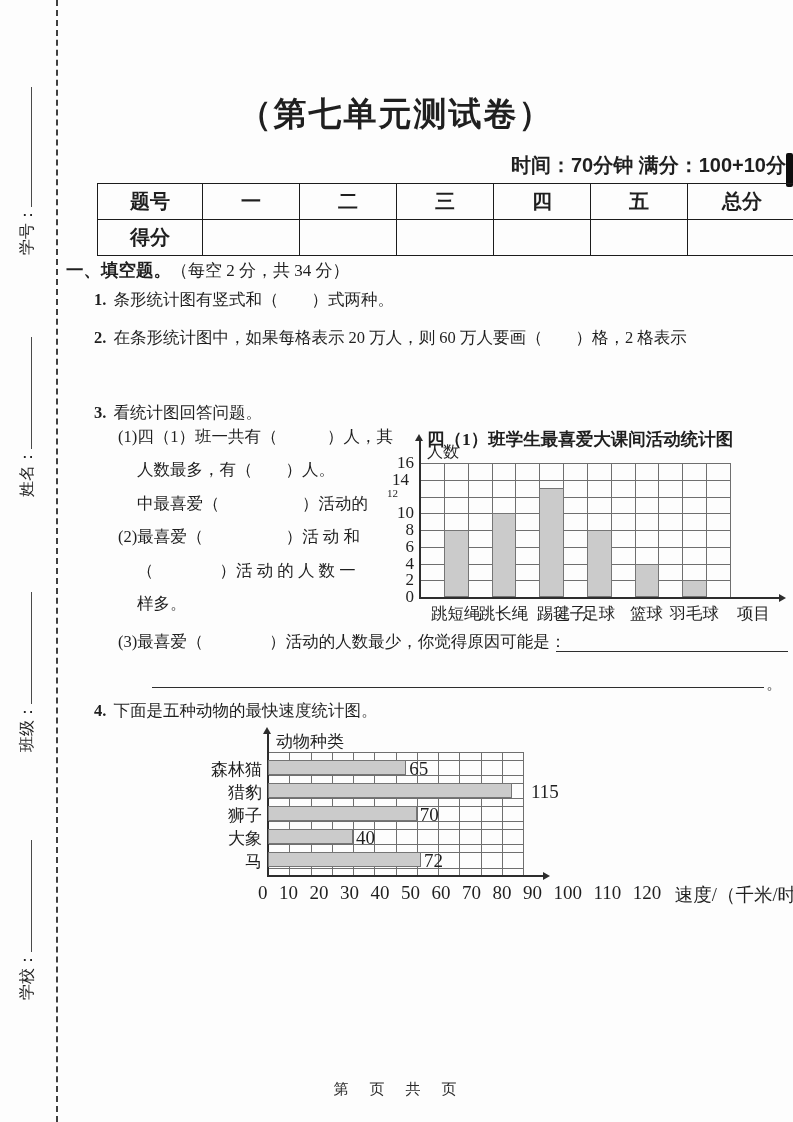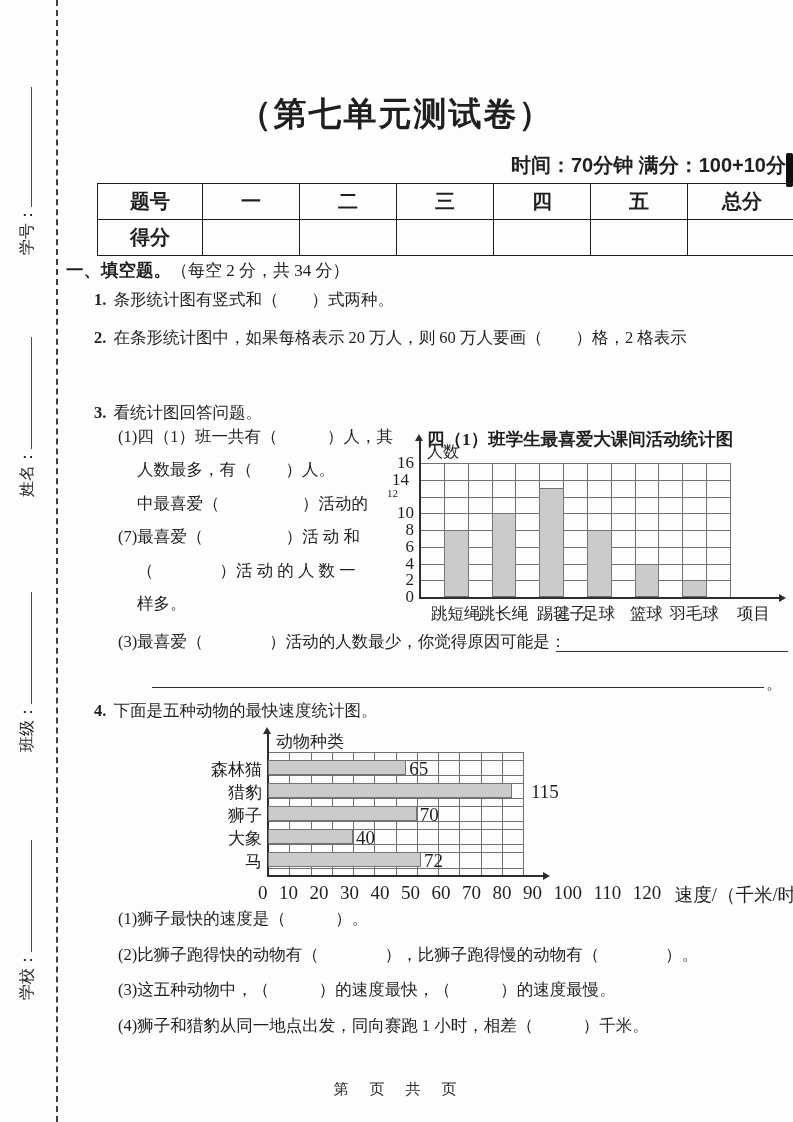--- a/index.html
+++ b/index.html
@@ -90,21 +90,21 @@
     <span class="qnum">2.</span><span>在条形统计图中，如果每格表示 20 万人，则 60 万人要画（　　）格，2 格表示</span>
   </div>
 
   <div class="abs qline" style="top:402px;left:94px;">
     <span class="qnum">3.</span><span>看统计图回答问题。</span>
   </div>
   <div class="abs sub-lines" style="top:426px;left:118px;" id="q3-lines">
       <div>(1)四（1）班一共有（　　　）人，其</div>
       <div class="ind">人数最多，有（　　）人。</div>
       <div class="ind">中最喜爱（　　　　　）活动的</div>
-      <div>(7)最喜爱（　　　　　）活 动 和</div>
+      <div>(2)最喜爱（　　　　　）活 动 和</div>
       <div class="ind">（　　　　）活 动 的 人 数 一</div>
       <div class="ind">样多。</div>
     </div>
 
   <div class="chart" id="chart1" style="left:385px;top:427px;width:408px;height:198px;">
       <div class="t" style="left: 20px; top: 0px; width: 350px; text-align: center; font-size: 17.5px; font-weight: bold;">四（1）班学生最喜爱大课间活动统计图</div>
       <div class="t" style="left: 42px; top: 15px; font-size: 16px;">人数</div>
       <div class="t" style="left: 352px; top: 176px; font-size: 16.5px;">项目</div>
       <div class="gline" style="left: 58.8462px; top: 36px; width: 1px; height: 134px;"></div>
       <div class="gline" style="left: 82.6923px; top: 36px; width: 1px; height: 134px;"></div>
@@ -220,21 +220,15 @@
         <span>70</span>
         <span>80</span>
         <span>90</span>
         <span>100</span>
         <span>110</span>
         <span>120</span>
         <span style="font-size: 18.5px; margin-left: 2px;">速度/（千米/时）</span>
       </div>
     </div>
 
-  <div class="abs q4subs" style="top:908px;left:118px;" id="q4-subs">
-      <div>(1)狮子最快的速度是（　　　）。</div>
-      <div>(2)比狮子跑得快的动物有（　　　　），比狮子跑得慢的动物有（　　　　）。</div>
-      <div>(3)这五种动物中，（　　　）的速度最快，（　　　）的速度最慢。</div>
-      <div>(4)狮子和猎豹从同一地点出发，同向赛跑 1 小时，相差（　　　）千米。</div>
-    </div>
 
   <div class="abs footer">第　页　共　页</div>
 </div>
 
 </body></html>

